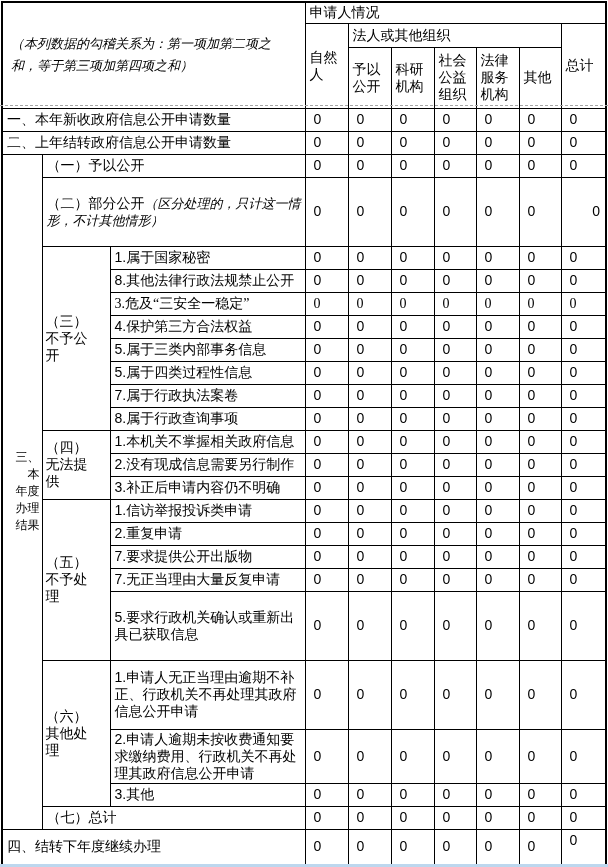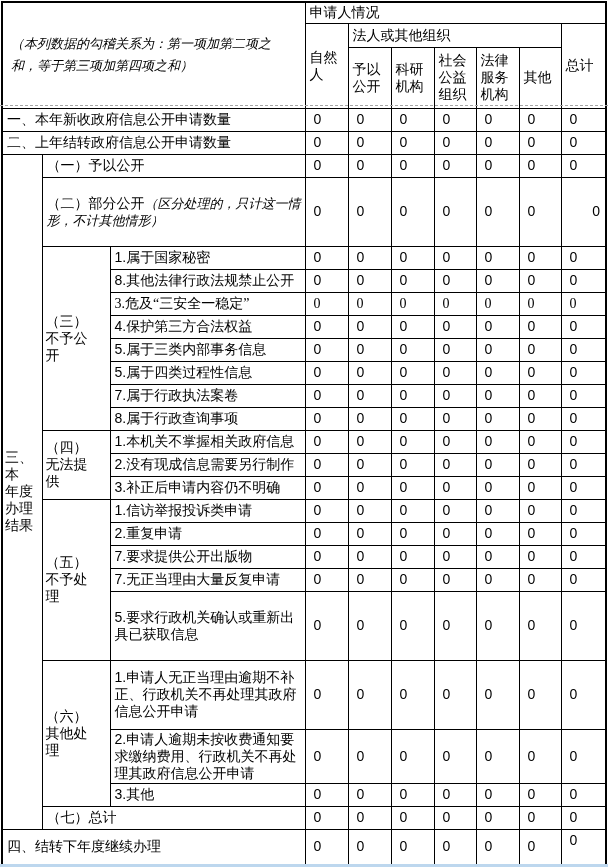--- a/index.html
+++ b/index.html
@@ -40,25 +40,26 @@
   td.note-cell {
     font-family: "DejaVu Serif", "Liberation Serif", serif;
     font-style: italic;
     font-size: 13px;
     line-height: 22px;
     padding: 4px 8px;
     vertical-align: middle;
   }
   
   td.section-label {
-    font-size: 14px;
+    font-size: 12px;
     line-height: 17px;
     padding: 1px 2px;
     white-space: pre-line;
     vertical-align: middle;
+    text-align: right;
   }
   td.group-label {
     white-space: pre-line;
     padding: 1px 3px;
     vertical-align: middle;
   }
   td.row-label, td.item-label {
     text-align: left;
     vertical-align: middle;
     padding: 1px 4px;

